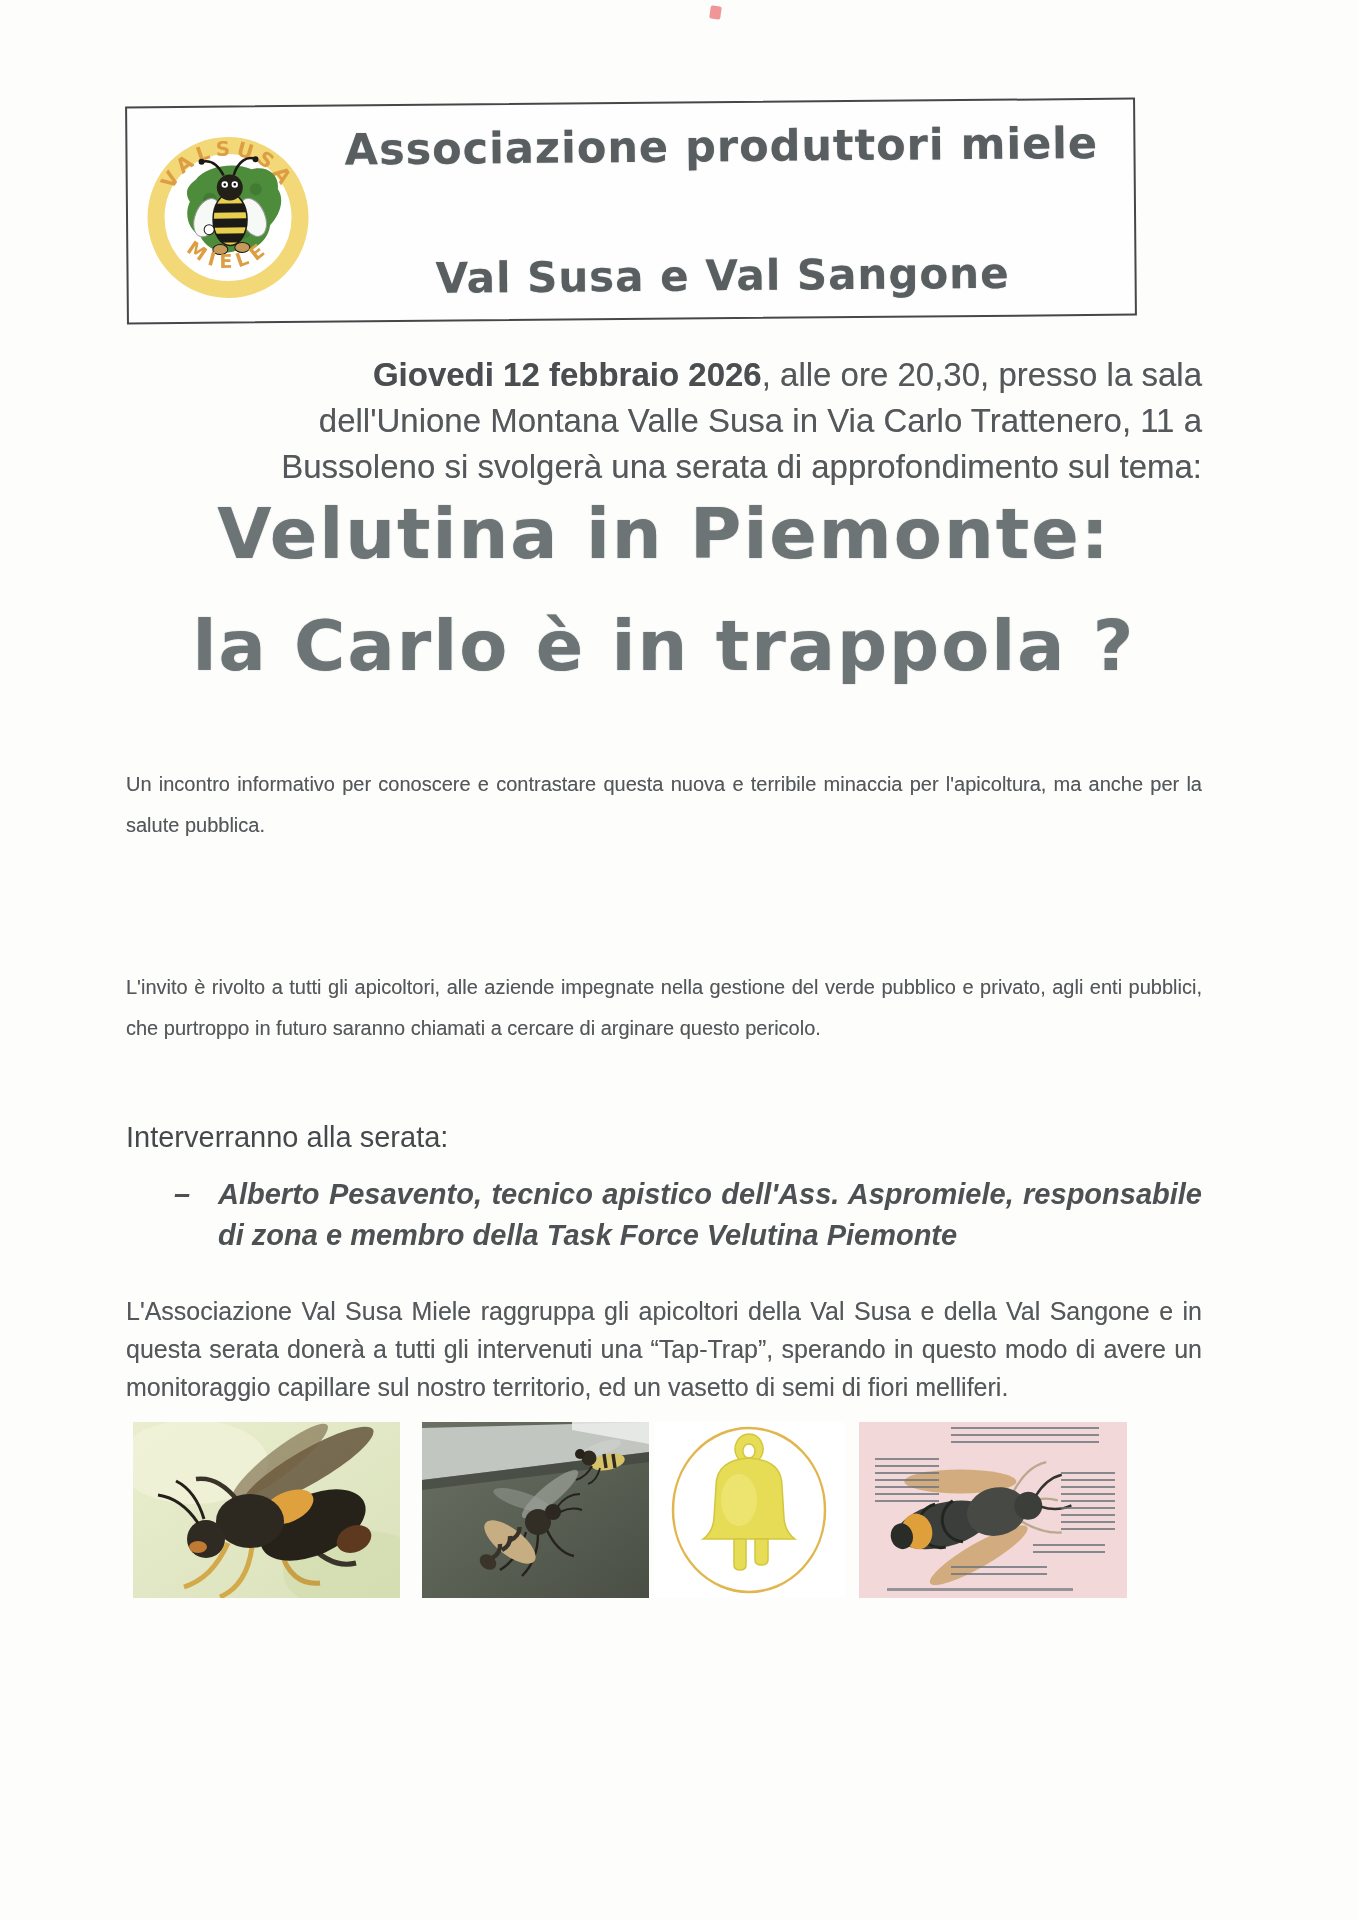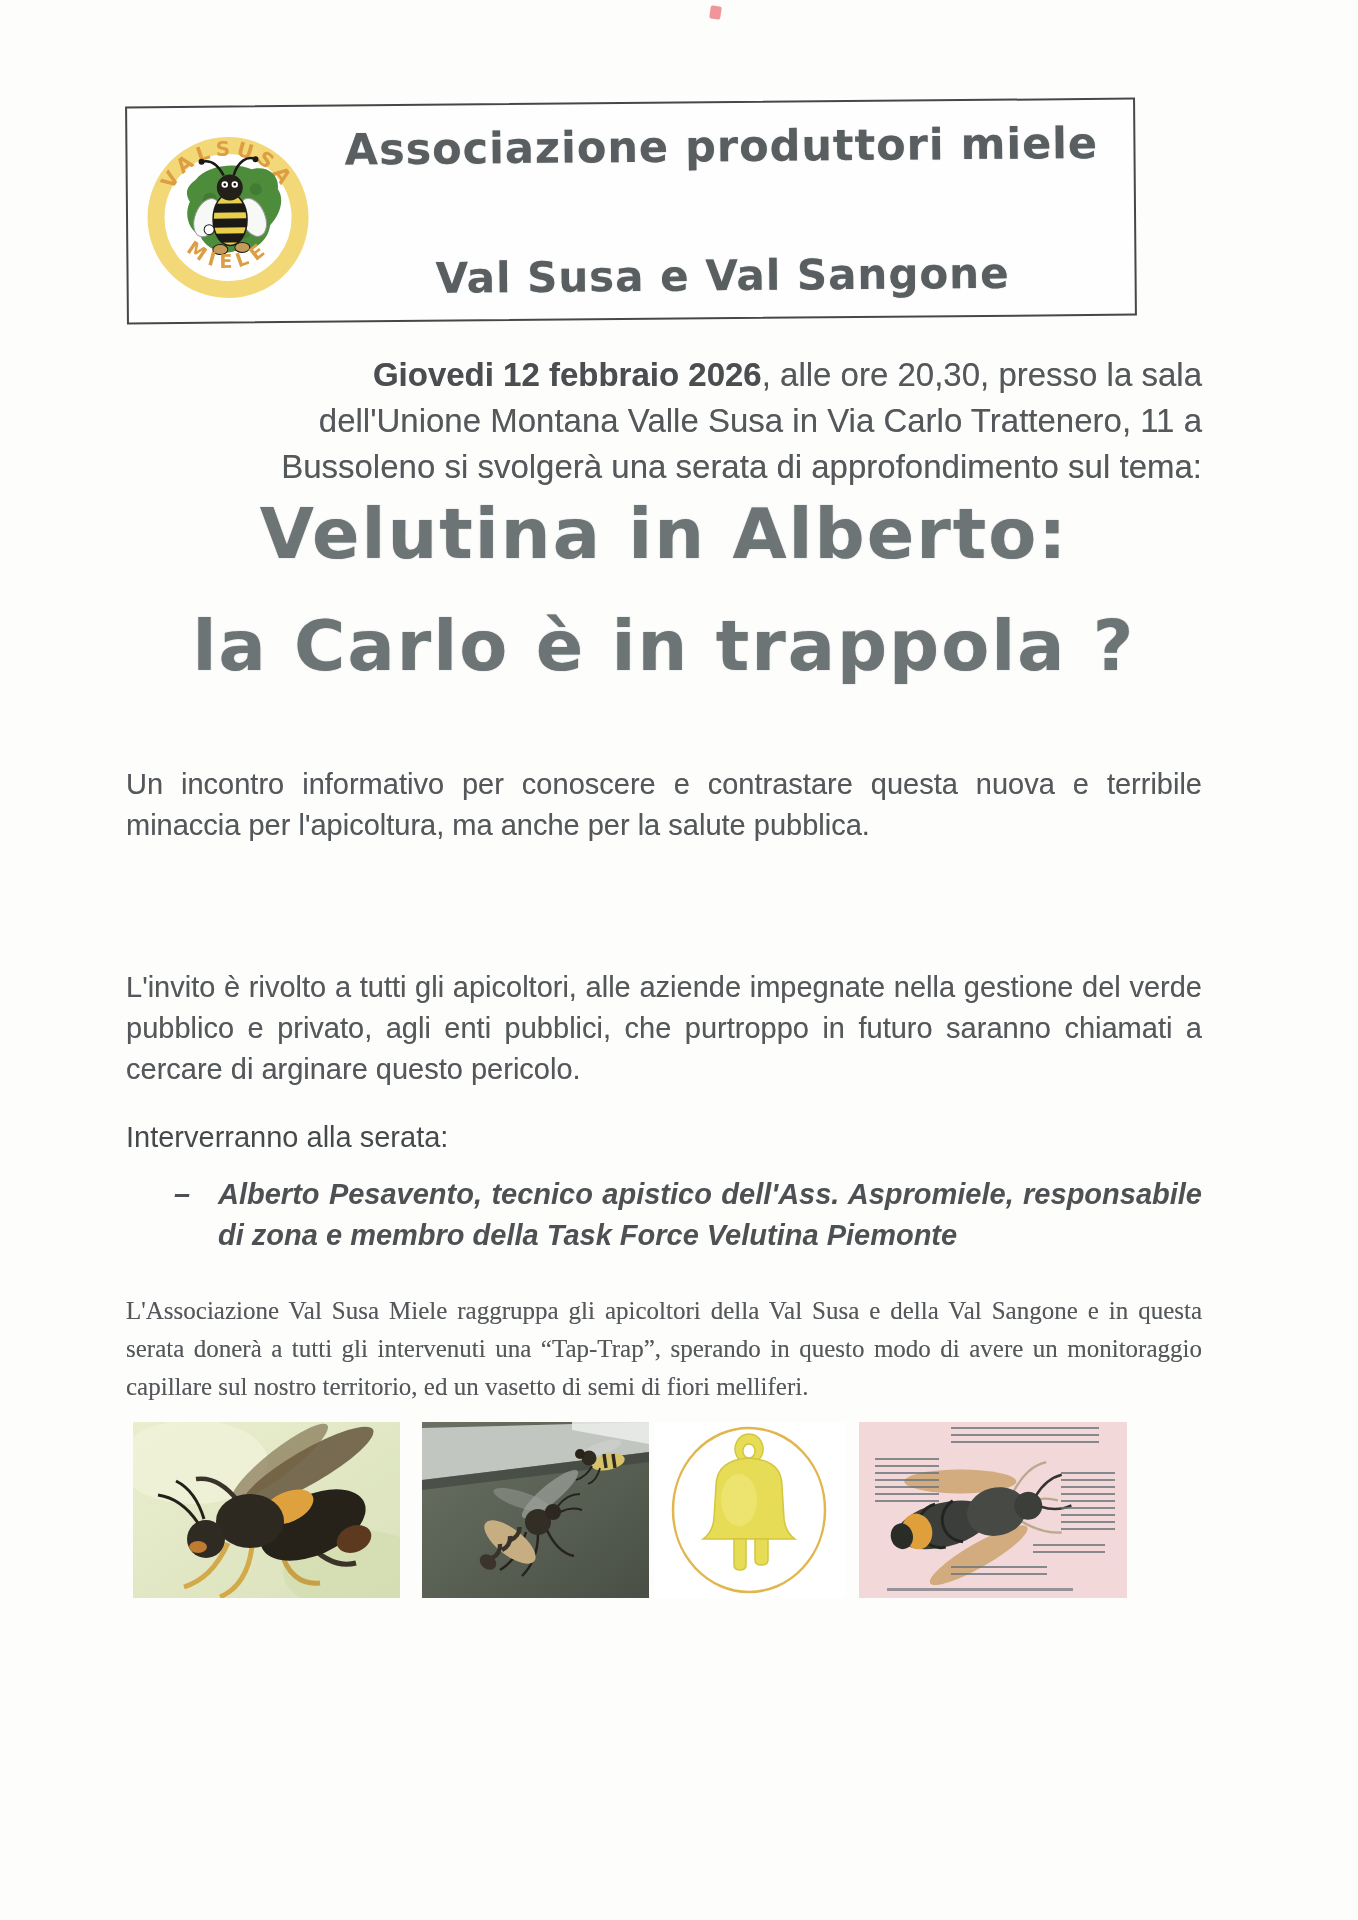--- a/index.html
+++ b/index.html
@@ -20,29 +20,29 @@
   .intro{position:absolute;left:126px;top:352px;width:1076px;text-align:right;
         font-size:33px;line-height:46px;color:#55585b;text-shadow:0 0 .6px rgba(85,88,91,.5);}
   .intro .b{font-weight:700;color:#4b4e51;}
   
   .main-title{position:absolute;left:126px;top:478px;width:1076px;text-align:center;
         font-family:"DejaVu Sans",sans-serif;font-weight:700;font-size:70px;line-height:112px;
         color:#6d7475;letter-spacing:2px;white-space:nowrap;
         text-shadow:0 0 1.2px rgba(109,116,117,.6);}
   
   .para{position:absolute;left:126px;width:1076px;text-align:justify;
-        font-size:29px;line-height:41px;color:#55585b;text-shadow:0 0 .6px rgba(85,88,91,.45);}
+        font-size:20px;line-height:41px;color:#55585b;text-shadow:0 0 .6px rgba(85,88,91,.45);}
   .p1{top:764px;} .p2{top:866px;} .p3{top:967px;}
   .speakers-heading{position:absolute;left:126px;top:1121px;width:1076px;
         font-size:29px;font-weight:400;color:#46494b;}
   .bullet{position:absolute;left:126px;top:1174px;width:1076px;display:flex;
         font-size:29px;line-height:41px;font-weight:700;font-style:italic;color:#4e5154;}
   .bullet .dash{width:44px;flex:0 0 44px;padding-left:48px;box-sizing:content-box;}
   .bullet .btext{flex:1;text-align:justify;}
-  .p4{top:1292px;font-size:25px;line-height:38px;font-family:Liberation Serif, serif;}
+  .p4{top:1292px;font-size:25px;line-height:38px;}
   
   .photo{position:absolute;top:1422px;height:176px;}
   .photo svg{display:block;width:100%;height:100%;}
   .photo1{left:133px;width:267px;}
   .photo2{left:422px;width:227px;}
   .photo3{left:654px;width:191px;}
   .photo4{left:859px;width:268px;background:#f3d8d9;}
   .anno{position:absolute;background:repeating-linear-gradient(to bottom,
         rgba(108,116,122,.8) 0 2px, rgba(0,0,0,0) 2px 7px);}
   .anno-a{left:92px;top:5px;width:148px;height:21px;}
@@ -110,21 +110,21 @@
     <div class="hb-title hb-title2">Val Susa e Val Sangone</div>
   </div>
 
   <div class="intro">
     <div><span class="b">Giovedi 12 febbraio 2026</span><span>, alle ore 20,30, presso la sala</span></div>
     <div>dell'Unione Montana Valle Susa in Via Carlo Trattenero, 11 a</div>
     <div>Bussoleno si svolgerà una serata di approfondimento sul tema:</div>
   </div>
 
   <div class="main-title">
-    <div>Velutina in Alberto:</div>
+    <div>Velutina in Piemonte:</div>
     <div>la Carlo è in trappola ?</div>
   </div>
 
   <div class="para p1">Un incontro informativo per conoscere e contrastare questa nuova e terribile minaccia per l'apicoltura, ma anche per la salute pubblica.</div>
   <div class="para p3">L'invito è rivolto a tutti gli apicoltori, alle aziende impegnate nella gestione del verde pubblico e privato, agli enti pubblici, che purtroppo in futuro saranno chiamati a cercare di arginare questo pericolo.</div>
 
   <div class="speakers-heading">Interverranno alla serata:</div>
 
   <div class="bullet">
     <span class="dash">–</span>

